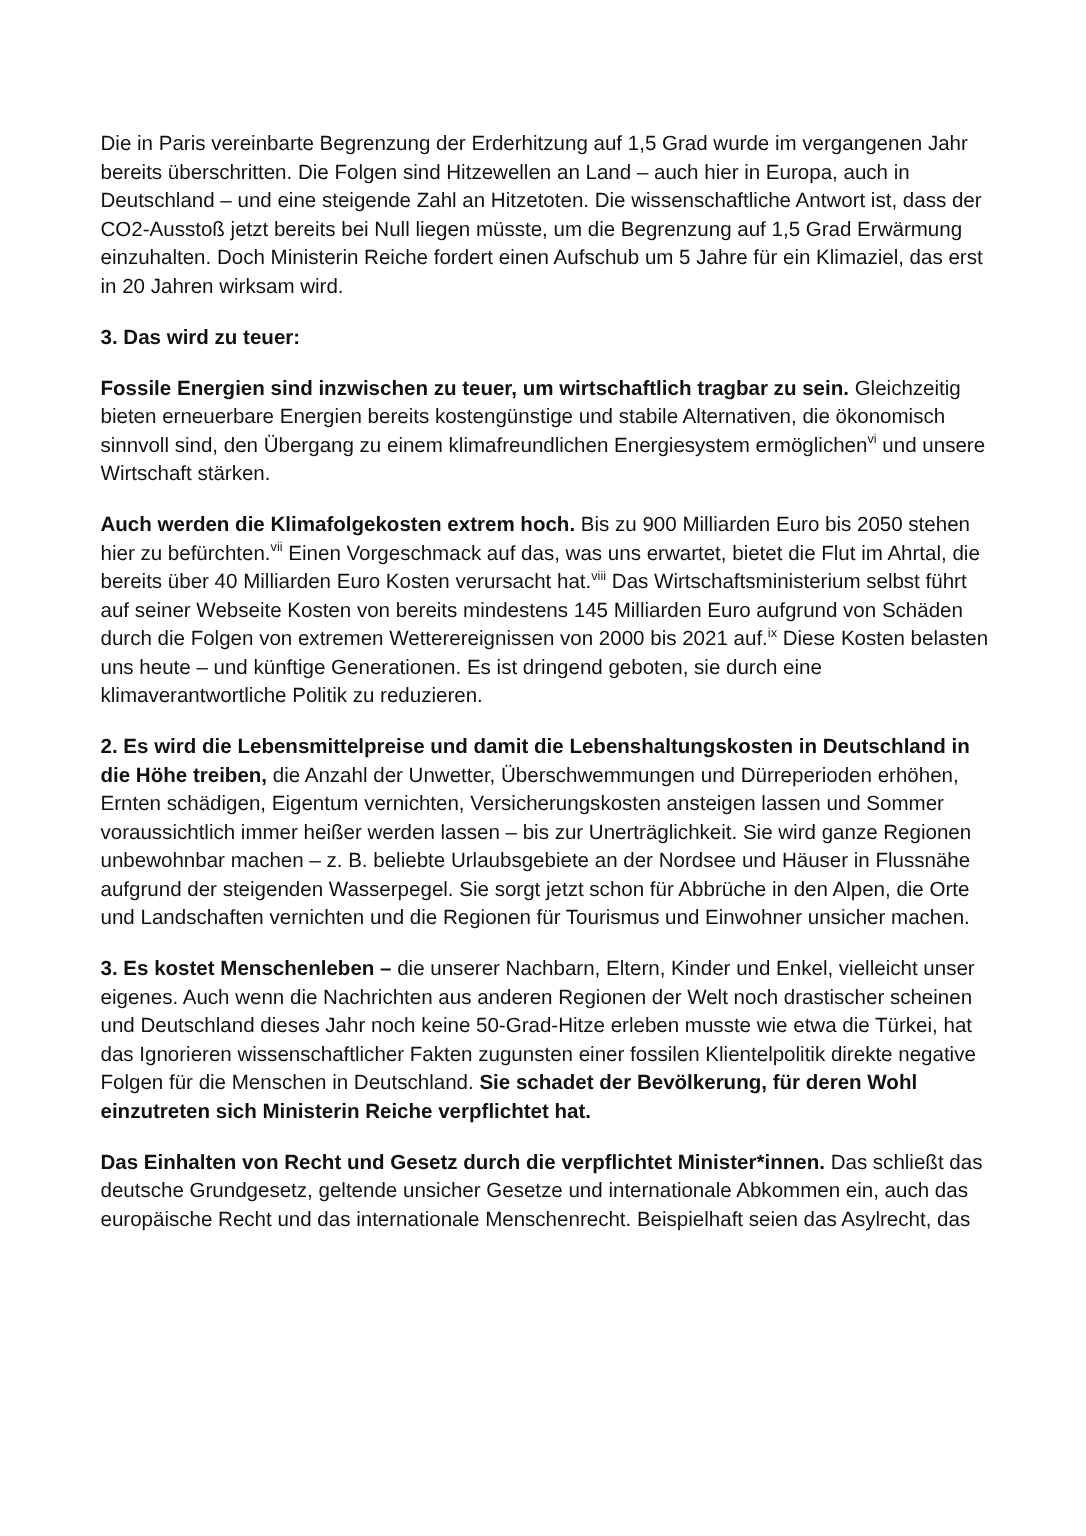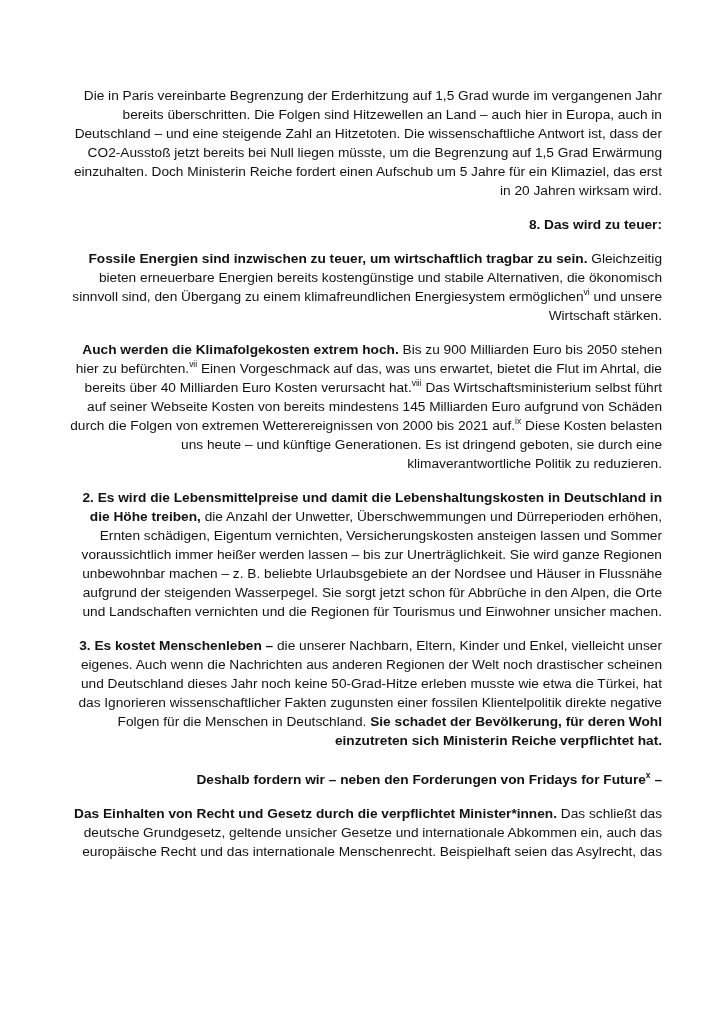--- a/index.html
+++ b/index.html
@@ -40,23 +40,22 @@
   sup.endnote {
     font-size: 0.62em;
     line-height: 0;
     vertical-align: super;
   }
 </style>
 </head>
 <body style="background: rgb(255, 255, 255);">
 
 <div class="page">
-  <div class="doc-content" style="color: rgb(18, 18, 18); text-align: right;">
+  <div class="doc-content" style="color: rgb(18, 18, 18);">
       <p class="para"><span>Die in Paris vereinbarte Begrenzung der Erderhitzung auf 1,5 Grad wurde im vergangenen Jahr bereits überschritten. Die Folgen sind Hitzewellen an Land – auch hier in Europa, auch in Deutschland – und eine steigende Zahl an Hitzetoten. Die wissenschaftliche Antwort ist, dass der CO2-Ausstoß jetzt bereits bei Null liegen müsste, um die Begrenzung auf 1,5 Grad Erwärmung einzuhalten. Doch Ministerin Reiche fordert einen Aufschub um 5 Jahre für ein Klimaziel, das erst in 20 Jahren wirksam wird.</span></p>
-      <p class="para"><span class="bold">8. Das wird zu teuer:</span></p>
+      <p class="para"><span class="bold">3. Das wird zu teuer:</span></p>
       <p class="para"><span class="bold">Fossile Energien sind inzwischen zu teuer, um wirtschaftlich tragbar zu sein.</span><span> Gleichzeitig bieten erneuerbare Energien bereits kostengünstige und stabile Alternativen, die ökonomisch sinnvoll sind, den Übergang zu einem klimafreundlichen Energiesystem ermöglichen</span><sup class="endnote">vi</sup><span> und unsere Wirtschaft stärken.</span></p>
       <p class="para"><span class="bold">Auch werden die Klimafolgekosten extrem hoch.</span><span> Bis zu 900 Milliarden Euro bis 2050 stehen hier zu befürchten.</span><sup class="endnote">vii</sup><span> Einen Vorgeschmack auf das, was uns erwartet, bietet die Flut im Ahrtal, die bereits über 40 Milliarden Euro Kosten verursacht hat.</span><sup class="endnote">viii</sup><span> Das Wirtschaftsministerium selbst führt auf seiner Webseite Kosten von bereits mindestens 145 Milliarden Euro aufgrund von Schäden durch die Folgen von extremen Wetterereignissen von 2000 bis 2021 auf.</span><sup class="endnote">ix</sup><span> Diese Kosten belasten uns heute – und künftige Generationen. Es ist dringend geboten, sie durch eine klimaverantwortliche Politik zu reduzieren.</span></p>
       <p class="para"><span class="bold">2. Es wird die Lebensmittelpreise und damit die Lebenshaltungskosten in Deutschland in die Höhe treiben,</span><span> die Anzahl der Unwetter, Überschwemmungen und Dürreperioden erhöhen, Ernten schädigen, Eigentum vernichten, Versicherungskosten ansteigen lassen und Sommer voraussichtlich immer heißer werden lassen – bis zur Unerträglichkeit. Sie wird ganze Regionen unbewohnbar machen – z. B. beliebte Urlaubsgebiete an der Nordsee und Häuser in Flussnähe aufgrund der steigenden Wasserpegel. Sie sorgt jetzt schon für Abbrüche in den Alpen, die Orte und Landschaften vernichten und die Regionen für Tourismus und Einwohner unsicher machen.</span></p>
       <p class="para"><span class="bold">3. Es kostet Menschenleben –</span><span> die unserer Nachbarn, Eltern, Kinder und Enkel, vielleicht unser eigenes. Auch wenn die Nachrichten aus anderen Regionen der Welt noch drastischer scheinen und Deutschland dieses Jahr noch keine 50-Grad-Hitze erleben musste wie etwa die Türkei, hat das Ignorieren wissenschaftlicher Fakten zugunsten einer fossilen Klientelpolitik direkte negative Folgen für die Menschen in Deutschland. </span><span class="bold">Sie schadet der Bevölkerung, für deren Wohl einzutreten sich Ministerin Reiche verpflichtet hat.</span></p>
-      <p class="para extra-space"><span class="bold">Deshalb fordern wir – neben den Forderungen von Fridays for Future</span><sup class="endnote bold">x</sup><span class="bold"> –</span></p>
       <p class="para"><span class="bold">Das Einhalten von Recht und Gesetz durch die verpflichtet Minister*innen.</span><span> Das schließt das deutsche Grundgesetz, geltende unsicher Gesetze und internationale Abkommen ein, auch das europäische Recht und das internationale Menschenrecht. Beispielhaft seien das Asylrecht, das</span></p>
     </div>
 </div>
 
 </body></html>

